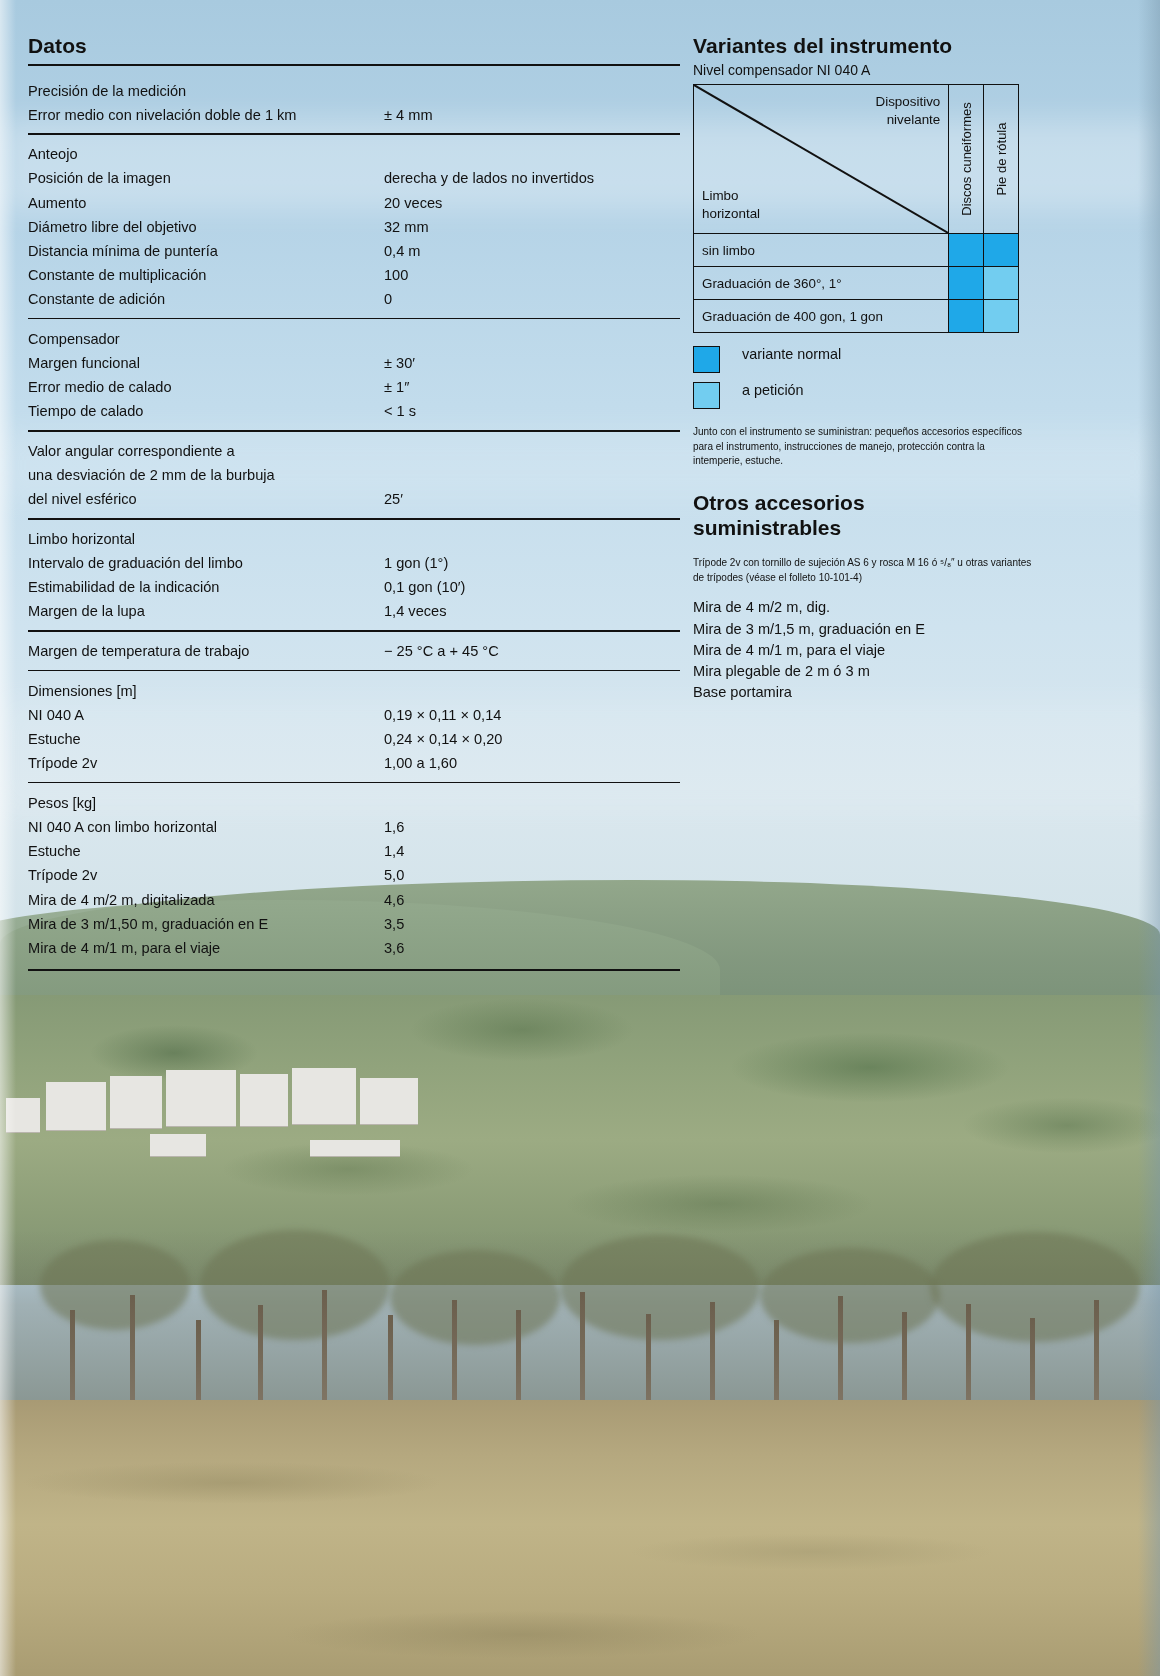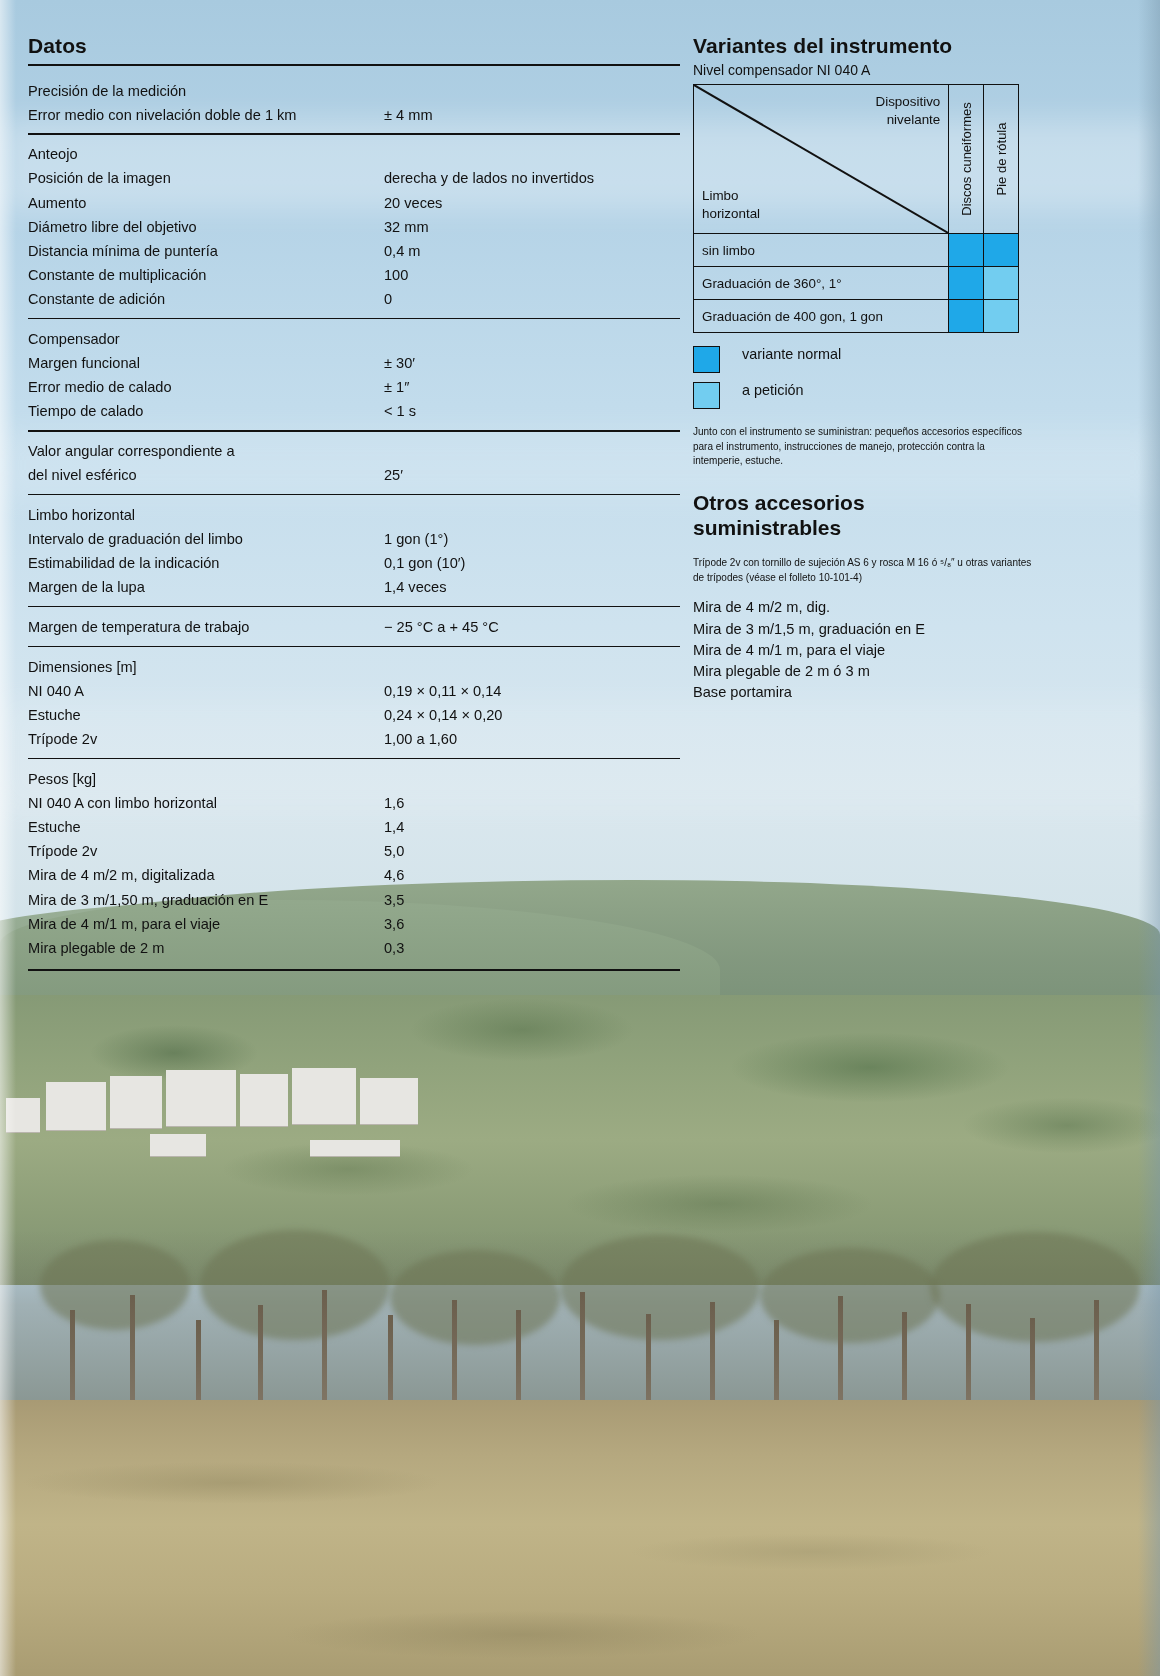--- a/index.html
+++ b/index.html
@@ -270,20 +270,24 @@
             <td colspan="2">
               <hr>
             </td>
           </tr>
 
         <tr>
             <td class="lbl">Valor angular correspondiente a</td>
             <td class="val"></td>
           </tr>
         <tr>
+            <td class="lbl">una desviación de 2 mm de la burbuja</td>
+            <td class="val"></td>
+          </tr>
+        <tr>
             <td class="lbl">del nivel esférico</td>
             <td class="val">25′</td>
           </tr>
         <tr class="sep">
             <td colspan="2">
               <hr>
             </td>
           </tr>
 
         <tr>
@@ -360,24 +364,20 @@
             <td class="lbl">Mira de 4 m/2 m, digitalizada</td>
             <td class="val">4,6</td>
           </tr>
         <tr>
             <td class="lbl">Mira de 3 m/1,50 m, graduación en E</td>
             <td class="val">3,5</td>
           </tr>
         <tr>
             <td class="lbl">Mira de 4 m/1 m, para el viaje</td>
             <td class="val">3,6</td>
-          </tr>
-        <tr>
-            <td class="lbl">Mira plegable de 2 m</td>
-            <td class="val">0,3</td>
           </tr>
       </tbody>
     </table>
     <div class="bottomrule"></div>
   </div>
 
   <div class="col-right">
     <h2 class="sec2">Variantes del instrumento</h2>
     <div class="varsub">Nivel compensador NI 040 A</div>
 

